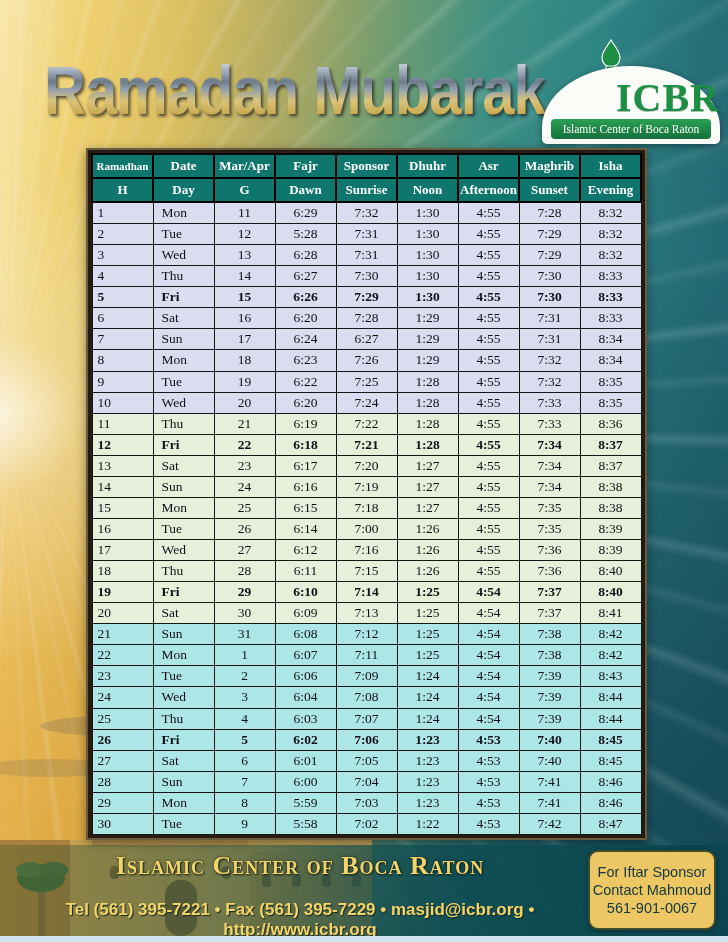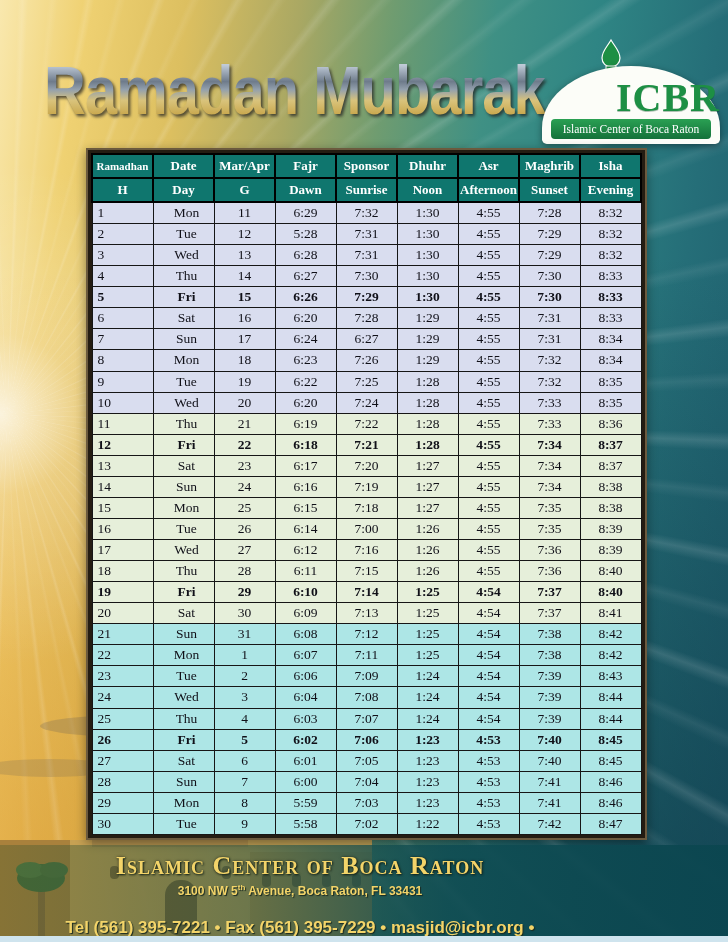--- a/index.html
+++ b/index.html
@@ -64,21 +64,21 @@
   th{
     background:#0f766e;color:#fff;font-size:13px;font-weight:bold;
     border:2px solid #000;height:22px;padding:0 1px;overflow:hidden;
   }
   th.small{font-size:11px;}
   td{
     font-size:13.5px;color:#101018;border:1.6px solid #161616;
     padding:0 2px;height:20px;text-align:center;overflow:hidden;white-space:nowrap;
   }
   td.col-h{text-align:left;padding-left:5px;}
-  td.col-day{text-align:center;padding-left:8px;margin-left:18px;}
+  td.col-day{text-align:left;padding-left:8px;margin-left:18px;}
   tr.band-lavender td{background:var(--band1,#d9ddef);}
   tr.band-green td{background:var(--band2,#e6efda);}
   tr.band-cyan td{background:var(--band3,#ade6e6);}
   tr.bold-row td{font-weight:bold;}
   
   .mosque{position:absolute;left:0;bottom:6px;width:372px;height:246px;}
   
   .footer{
     position:absolute;left:0;top:845px;width:728px;height:91px;
     background:linear-gradient(90deg,rgba(78,92,44,.38) 0%,rgba(42,86,68,.55) 34%,rgba(15,76,82,.9) 62%,rgba(11,70,80,.96) 100%);
@@ -509,18 +509,22 @@
           <td class="col-maghrib">7:42</td>
           <td class="col-isha">8:47</td>
         </tr>
       </tbody>
   </table>
 </div>
 
 <div class="footer">
   <div class="footer-info">
     <div class="org-name">Islamic Center of Boca Raton</div>
-    <div class="address"><span>3100 NW 5</span><sup>th</sup><span> Avenue, Boca Raton, FL 33431</span></div>
     <div class="contact">Tel (561) 395-7221 • Fax (561) 395-7229 • masjid@icbr.org • http://www.icbr.org</div>
   </div>
+  <div class="sponsor-box">
+    <div>For Iftar Sponsor</div>
+    <div>Contact Mahmoud</div>
+    <div>561-901-0067</div>
+  </div>
 </div>
 
 <div class="bottom-strip"></div>
 
 </body></html>

